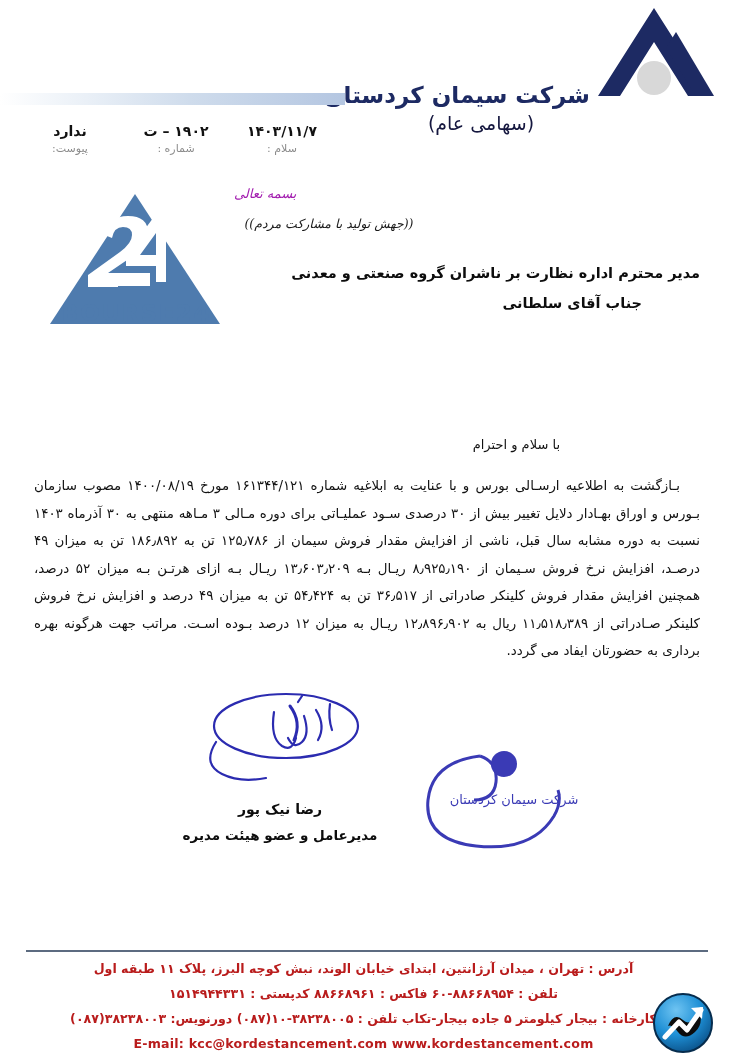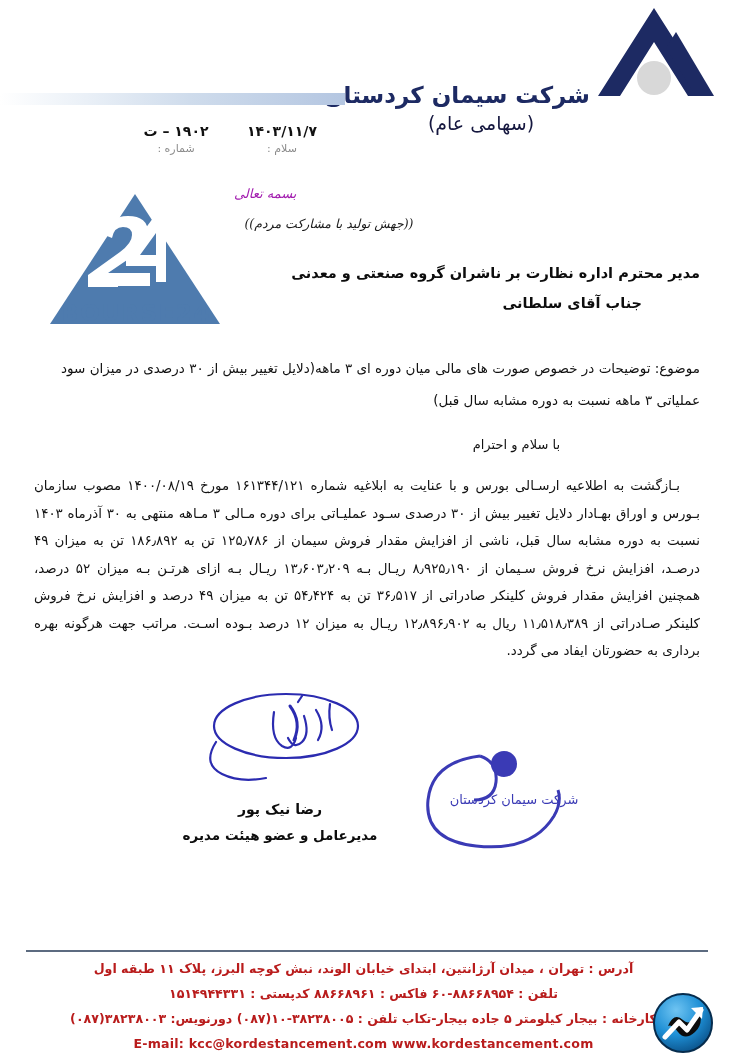--- a/index.html
+++ b/index.html
@@ -304,39 +304,42 @@
 
   <div class="meta-row">
     <div class="meta-cell c-date">
       <div class="meta-value">۱۴۰۳/۱۱/۷</div>
       <div class="meta-label">سلام :</div>
     </div>
     <div class="meta-cell c-num">
       <div class="meta-value">۱۹۰۲ – ت</div>
       <div class="meta-label">شماره :</div>
     </div>
+    <div class="meta-cell c-att">
+      <div class="meta-value">ندارد</div>
+      <div class="meta-label">پیوست:</div>
+    </div>
   </div>
 
   <div class="besmeh">بسمه تعالی</div>
   <div class="slogan">((جهش تولید با مشارکت مردم))</div>
 
   <svg class="bourse-logo" viewBox="0 0 175 140">
     <polygon points="87,4 172,134 2,134" fill="#4e7bae"></polygon>
     <path d="M54 44 q6-18 26-18 q20 0 20 17 q0 13 -18 25 l-22 15 h42 v14 h-62 v-12 l32-23 q12-9 12-17 q0-8 -9-8 q-9 0 -11 11 z" fill="#ffffff"></path>
     <path d="M118 46 v46 h-10 v-16 h-30 v-11 l30-41 h10 z m-10 19 v-22 l-16 22 z" fill="#ffffff"></path>
     <rect x="70" y="96" width="56" height="9" fill="#4e7bae"></rect>
   </svg>
   <div class="bourse-word">BOURSE24</div>
 
   <div class="addressee">
     <div class="addressee-line l2">مدیر محترم اداره نظارت بر ناشران گروه صنعتی و معدنی</div>
     <div class="addressee-line l1">جناب آقای سلطانی</div>
   </div>
 
-  <div class="subject">موضوع: توضیحات در خصوص صورت های مالی میان دوره ای ۳ ماهه(دلایل تغییر بیش از ۳۰ درصدی در میزان سود عملیاتی ۳ ماهه نسبت به دوره مشابه سال قبل)</div>
 
   <div class="salutation">با سلام و احترام</div>
 
   <div class="body-text">بـازگشت به اطلاعیه ارسـالی بورس و با عنایت به ابلاغیه شماره ۱۶۱۳۴۴/۱۲۱ مورخ ۱۴۰۰/۰۸/۱۹ مصوب سازمان بـورس و اوراق بهـادار دلایل تغییر بیش از ۳۰ درصدی سـود عملیـاتی برای دوره مـالی ۳ مـاهه منتهی به ۳۰ آذرماه ۱۴۰۳ نسبت به دوره مشابه سال قبل، ناشی از افزایش مقدار فروش سیمان از ۱۲۵٫۷۸۶ تن به ۱۸۶٫۸۹۲ تن به میزان ۴۹ درصـد، افزایش نرخ فروش سـیمان از ۸٫۹۲۵٫۱۹۰ ریـال بـه ۱۳٫۶۰۳٫۲۰۹ ریـال بـه ازای هرتـن بـه میزان ۵۲ درصد، همچنین افزایش مقدار فروش کلینکر صادراتی از ۳۶٫۵۱۷ تن به ۵۴٫۴۲۴ تن به میزان ۴۹ درصد و افزایش نرخ فروش کلینکر صـادراتی از ۱۱٫۵۱۸٫۳۸۹ ریال به ۱۲٫۸۹۶٫۹۰۲ ریـال به میزان ۱۲ درصد بـوده اسـت. مراتب جهت هرگونه بهره برداری به حضورتان ایفاد می گردد.</div>
 
   <div class="sig-block">
     <svg class="sig-mark" viewBox="0 0 200 110">
       <g fill="none" stroke="#2b2bb0" stroke-width="2.2" stroke-linecap="round">
         <ellipse cx="108" cy="40" rx="72" ry="32"></ellipse>
         <path d="M38 56 q-14 22 6 32 q18 9 44 4"></path>

